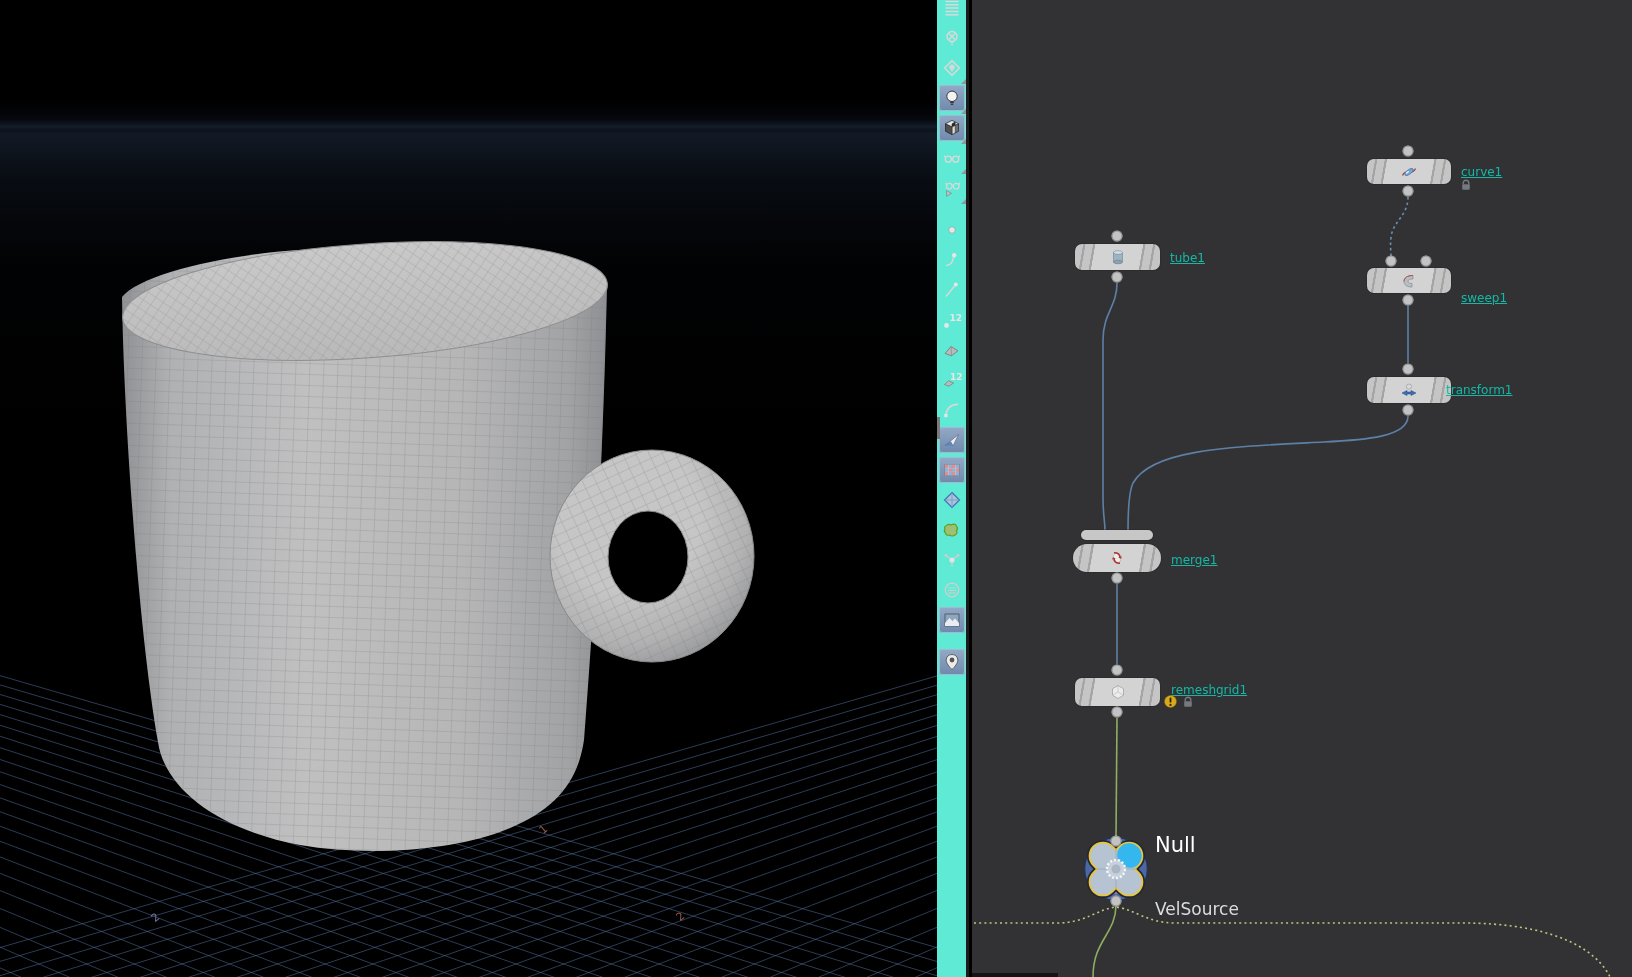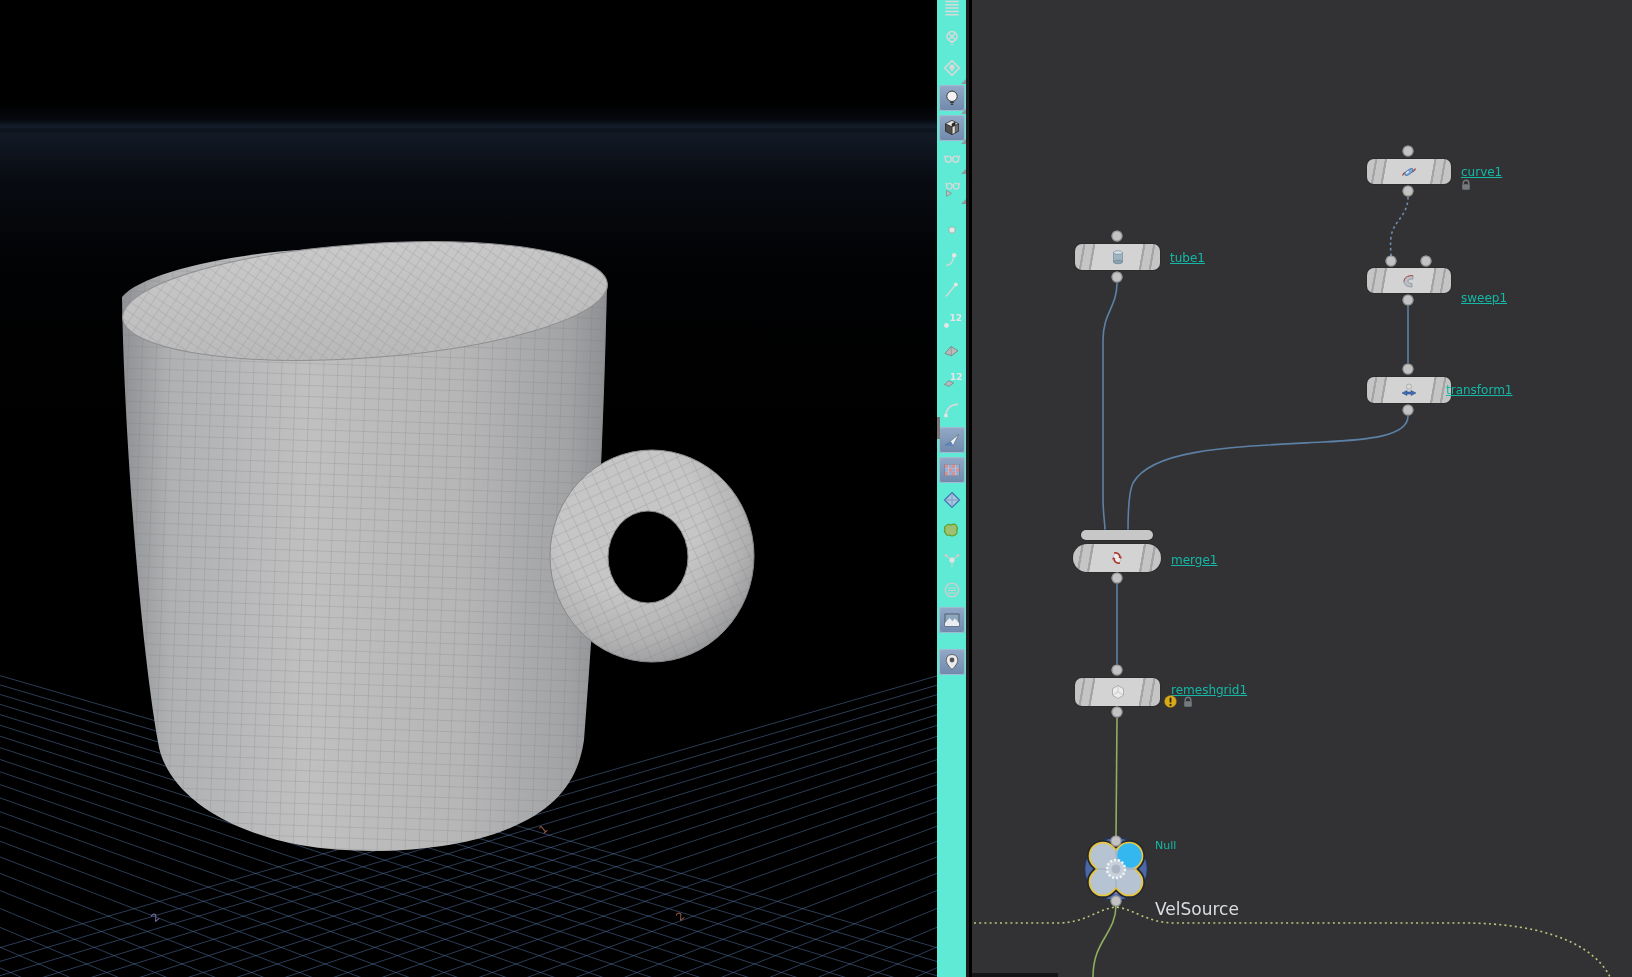--- a/index.html
+++ b/index.html
@@ -40,21 +40,21 @@
       #c5c5c5 79%,#c5c5c5 87%,#a4a4a4 87.5%,#a4a4a4 89.5%,#c5c5c5 90%);}
   .node.merge{border-radius:14px;}
   .node-icon svg{width:18px;height:18px;display:block;}
   .merge-bar{position:absolute;border-radius:5px;background:#c7c7c7;box-shadow:0 0 0 1px rgba(35,35,35,0.35);}
   .node-label{position:absolute;font-size:12px;color:#14b8a6;white-space:nowrap;transform:translateY(-50%);text-decoration:underline;}
   .dot{position:absolute;width:11px;height:11px;border-radius:50%;background:#c3c3c3;
     box-shadow:inset 0 0 0 1px #8d8d8d;transform:translate(-50%,-50%);}
   .badge-row{position:absolute;display:flex;gap:5px;align-items:center;}
   .badge-row svg{display:block;}
   .vel-node{position:absolute;}
-  .vel-label-type{position:absolute;font-size:11px;color:#14b8a6;white-space:nowrap;transform:translateY(-50%);}
+  .vel-label-type{position:absolute;font-size:21px;color:#ffffff;white-space:nowrap;transform:translateY(-50%);}
   .vel-label-name{position:absolute;font-size:17px;color:#dadde0;white-space:nowrap;transform:translateY(-50%);}
   #net-bottom-strip{position:absolute;left:0;bottom:0;width:86px;height:4px;background:#141416;}
 </style>
 </head>
 <body>
 
 <div id="viewport">
   <svg id="vp-grid" width="937" height="977">
       <line x1="-1900" y1="124" x2="-520" y2="1110" stroke="rgba(86,120,168,0.5)" stroke-width="1"></line>
       <line x1="-1900" y1="124" x2="-464" y2="1110" stroke="rgba(86,120,168,0.5)" stroke-width="1"></line>

